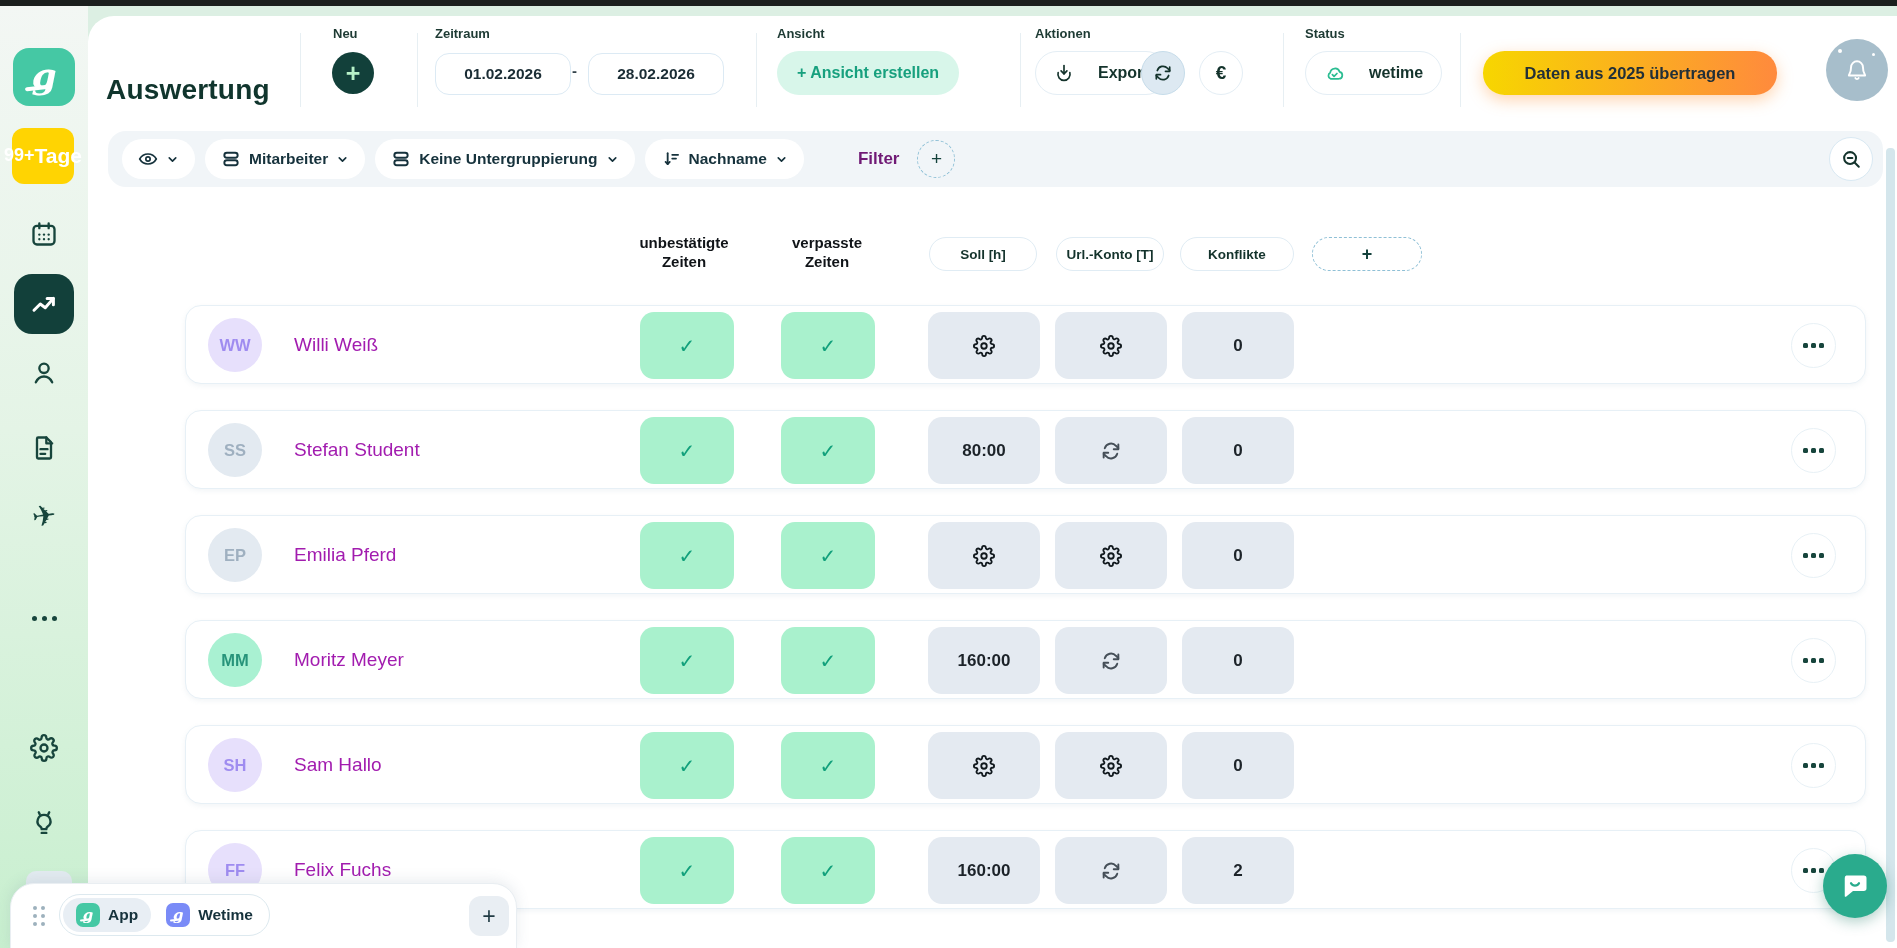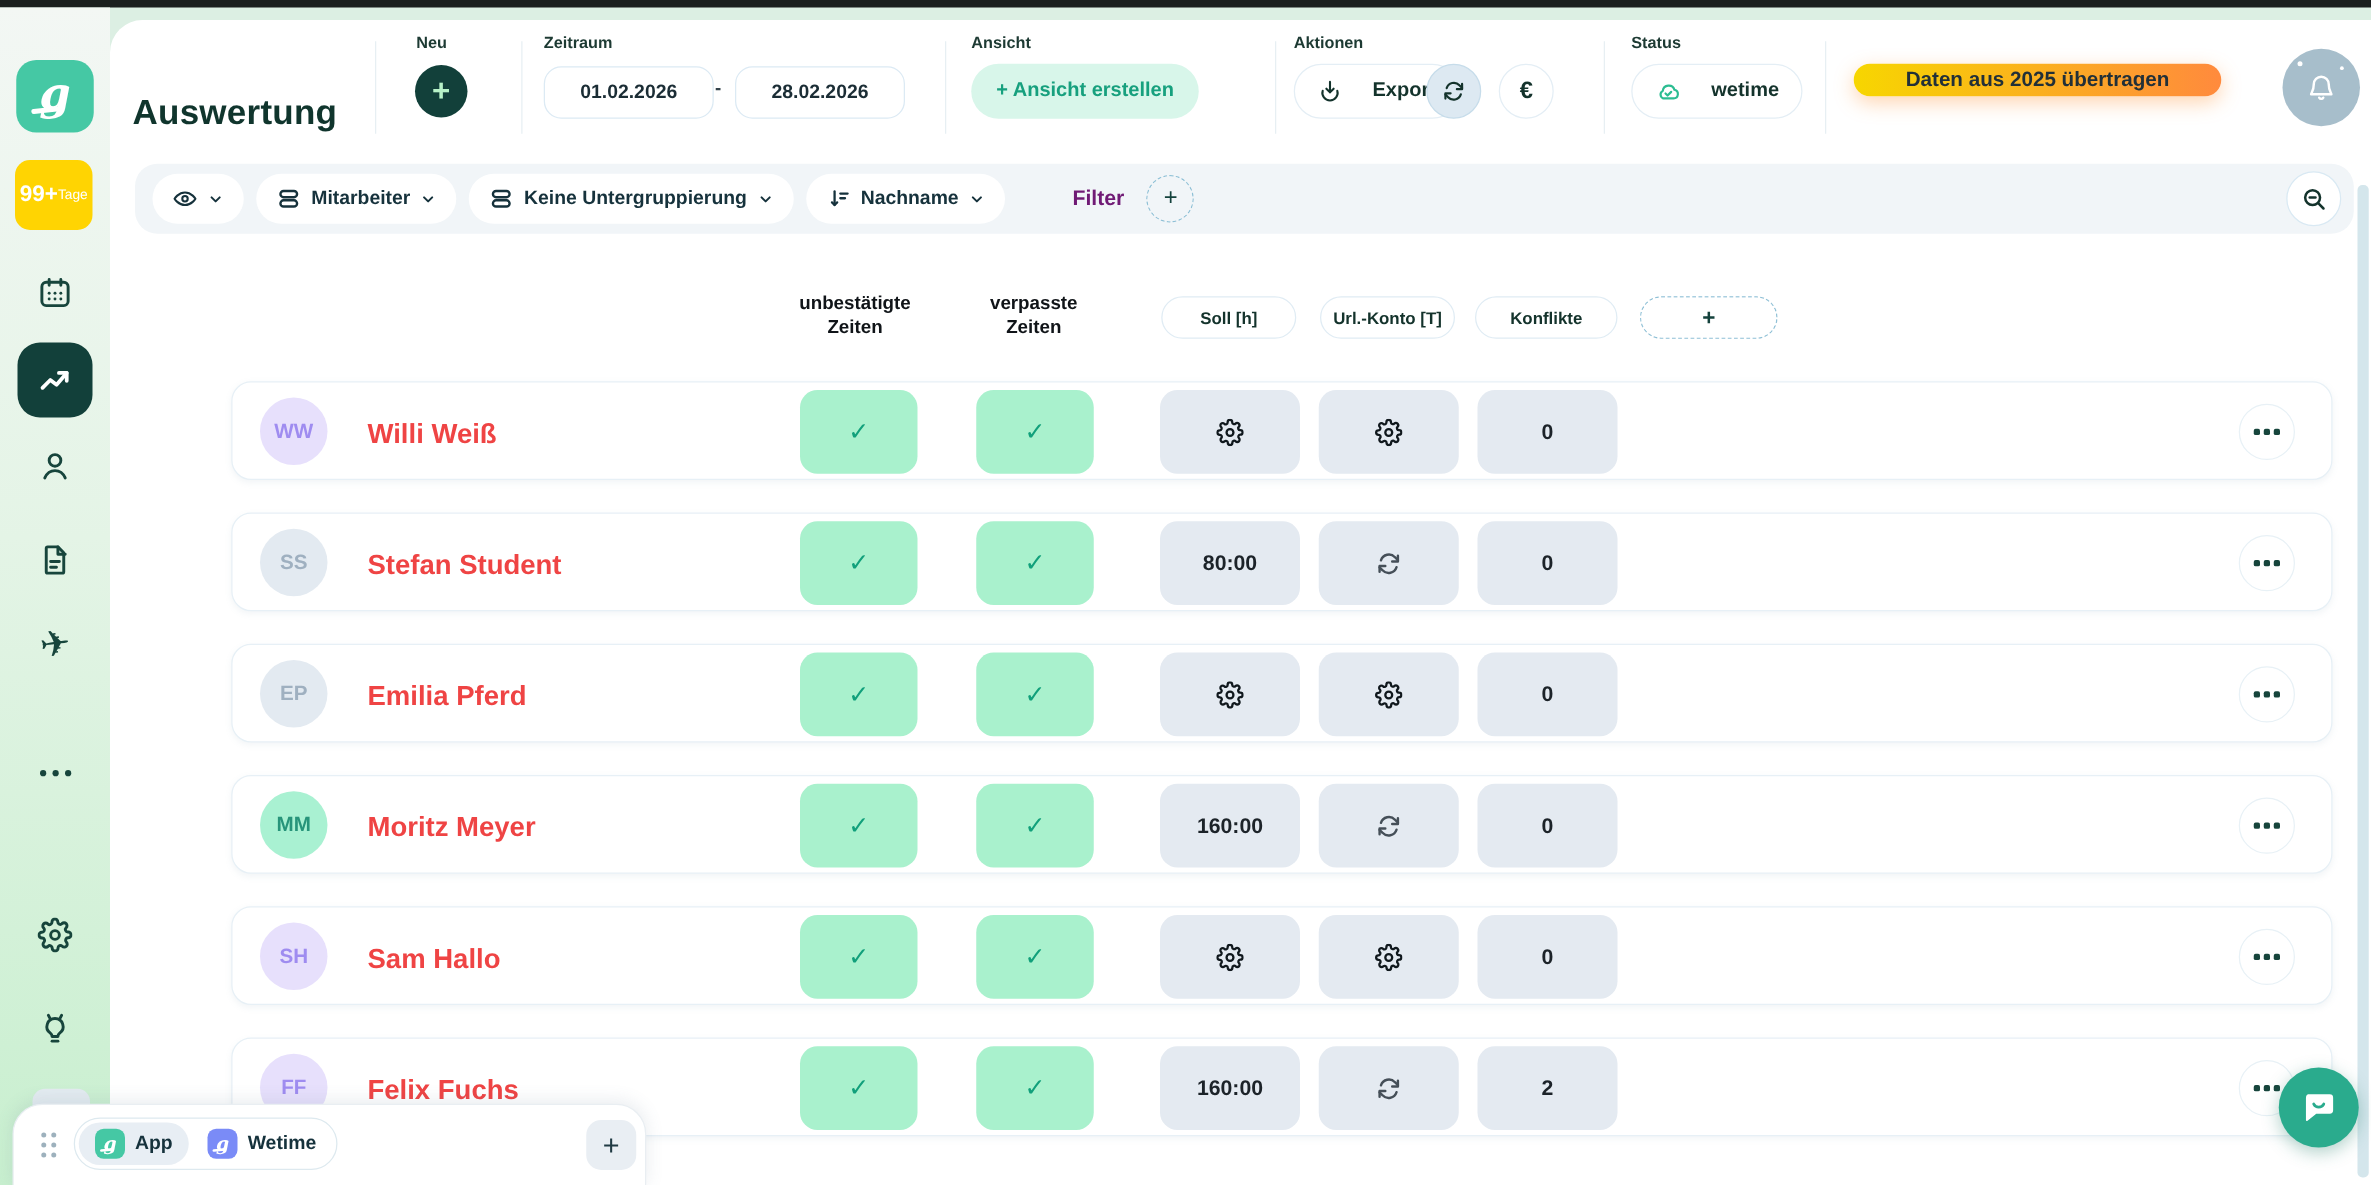--- a/index.html
+++ b/index.html
@@ -10,21 +10,21 @@
   .topstrip{position:absolute;left:0;top:0;width:1897px;height:6px;background:#1b1f1e;}
   
   .sidebar{position:absolute;left:0;top:6px;width:88px;height:942px;
            background:linear-gradient(180deg,#f3f7f4 0%,#e4f4e6 45%,#c8efcf 100%);}
   .logo{position:absolute;left:13px;top:42px;width:62px;height:58px;border-radius:16px;
         background:#45c8a4;display:flex;align-items:center;justify-content:center;}
   .logo .g{font:italic 700 36px "DejaVu Serif",serif;color:#fff;line-height:1;position:relative;top:-2px;}
   .logo .bar{position:absolute;left:12px;bottom:16px;width:26px;height:4px;background:#fff;border-radius:2px;transform:rotate(-6deg);}
   .badge{position:absolute;left:12px;top:122px;width:62px;height:56px;border-radius:12px;background:#ffd402;
          color:#fff;font-weight:700;text-align:center;display:flex;flex-direction:row;align-items:center;justify-content:center;line-height:1.1;}
-  .badge .l1{font-size:18px;} .badge .l2{font-size:11px;font-weight:400;}
+  .badge .l1{font-size:18px;} .badge .l2{font-size:21px;font-weight:700;}
   .navitem{position:absolute;left:29px;width:30px;height:30px;color:#17453c;display:flex;align-items:center;justify-content:center;cursor:pointer;}
   .nav-active{position:absolute;left:14px;top:268px;width:60px;height:60px;border-radius:18px;background:#12403a;
               display:flex;align-items:center;justify-content:center;cursor:pointer;}
   .plane{font-size:29px;transform:rotate(-8deg);line-height:1;}
   .moredots{display:flex;gap:5px;} .moredots i{width:5px;height:5px;border-radius:50%;background:#17453c;}
   
   .card{position:absolute;left:88px;top:16px;width:1809px;height:932px;background:#fff;border-radius:26px 0 0 0;}
   .scrollstrip{position:absolute;left:1886px;top:148px;width:9px;height:794px;border-radius:4px;background:#d4e6ec;}
   
   .title{position:absolute;left:106px;top:55px;font-size:28px;font-weight:700;color:#10352d;letter-spacing:.2px;}
@@ -35,21 +35,21 @@
   .datepill{position:absolute;top:53px;width:134px;height:40px;border:1.5px solid #dceaf4;border-radius:14px;background:#fff;
             display:flex;align-items:center;justify-content:center;font-size:15.5px;font-weight:700;color:#1b2d35;cursor:pointer;}
   .datesep{position:absolute;left:572px;top:62px;font-size:15px;font-weight:700;color:#33424a;}
   .createview{position:absolute;left:777px;top:51px;height:44px;border:none;border-radius:22px;background:#d8f6ea;
               color:#17a07e;font-size:16px;font-weight:700;padding:0 20px;display:flex;align-items:center;cursor:pointer;}
   .pillbtn{height:44px;border:1.5px solid #e4eef5;border-radius:22px;background:#fff;display:flex;align-items:center;gap:24px;
            font-size:16px;font-weight:700;color:#14332c;padding:0 18px;cursor:pointer;position:absolute;top:51px;}
   .circbtn{position:absolute;top:51px;width:44px;height:44px;border-radius:50%;background:#fff;border:1.5px solid #e4eef5;
            display:flex;align-items:center;justify-content:center;cursor:pointer;font-weight:700;color:#14332c;}
   .circbtn.active{background:#dde9f2;border-color:#c6dcea;}
-  .transfer{position:absolute;left:1483px;top:51px;width:294px;height:26px;border:none;border-radius:21.5px;
+  .transfer{position:absolute;left:1483px;top:51px;width:294px;height:44px;border:none;border-radius:21.5px;
             background:linear-gradient(90deg,#f7d600,#ff8a3d);color:#223038;font-size:16.5px;font-weight:700;
             cursor:pointer;box-shadow:0 5px 16px rgba(255,150,60,.4);font-family:inherit;}
   .bell{position:absolute;left:1826px;top:39px;width:62px;height:62px;border-radius:50%;background:#a7becb;
         display:flex;align-items:center;justify-content:center;cursor:pointer;}
   .spark{position:absolute;width:4px;height:4px;border-radius:50%;background:#fff;}
   
   .filterbar{position:absolute;left:108px;top:131px;width:1775px;height:56px;border-radius:18px;background:#f1f5f8;
              display:flex;align-items:center;padding:0 10px 0 14px;box-sizing:border-box;gap:10px;}
   .fpill{height:40px;border-radius:20px;background:#fff;border:none;display:flex;align-items:center;gap:8px;
          font-size:15.5px;font-weight:700;color:#16323c;padding:0 16px;cursor:pointer;font-family:inherit;}
@@ -63,21 +63,21 @@
   .chpill{position:absolute;top:237px;height:34px;border:1.5px solid #e0ecf4;border-radius:17px;background:#fff;
           font-size:13.5px;font-weight:700;color:#14332c;display:flex;align-items:center;justify-content:center;cursor:pointer;box-sizing:border-box;}
   .chadd{border:1.5px dashed #8fc0d6;color:#14423c;font-size:18px;font-weight:600;}
   
   #rows{position:absolute;left:185px;top:305px;width:1681px;}
   .row{position:relative;width:1681px;height:79px;background:#fff;border:1.5px solid #e7f0f6;border-radius:16px;
        margin-bottom:26px;box-sizing:border-box;box-shadow:0 2px 5px rgba(130,160,180,.10);}
   .avatar{position:absolute;left:22px;top:12px;width:54px;height:54px;border-radius:50%;display:flex;align-items:center;
           justify-content:center;font-size:16.5px;font-weight:700;}
   .av-purple{background:#e7e0fc;color:#9f8cf0;} .av-gray{background:#e3eaf1;color:#9fb0c0;} .av-green{background:#a9f1d2;color:#27947a;}
-  .rname{position:absolute;left:108px;top:28px;font-size:22px;font-weight:700;color:#ef4444;}
+  .rname{position:absolute;left:108px;top:28px;font-size:19px;font-weight:400;color:#a21caf;}
   .cell{position:absolute;top:6px;height:67px;border-radius:14px;display:flex;align-items:center;justify-content:center;cursor:pointer;}
   .cell.mint{background:#a9f1cd;} .cell.gray{background:#e4eaf1;}
   .cell.txt{font-size:17px;font-weight:700;color:#1c2329;}
   .ck{font-size:20px;font-weight:700;color:#11a07b;}
   .rowmenu{position:absolute;left:1605px;top:17px;width:45px;height:45px;border-radius:50%;background:#fff;
            border:1.5px solid #e8f1f6;display:flex;align-items:center;justify-content:center;gap:3px;cursor:pointer;}
   .rowmenu i{width:5px;height:5px;border-radius:1.5px;background:#17453c;}
   
   .arch{position:absolute;left:26px;top:871px;width:46px;height:14px;background:#e3ebf0;border-radius:10px 10px 0 0;}
   .bottombar{position:absolute;left:10px;top:883px;width:505px;height:65px;background:#fff;border:1px solid #e9eef2;

